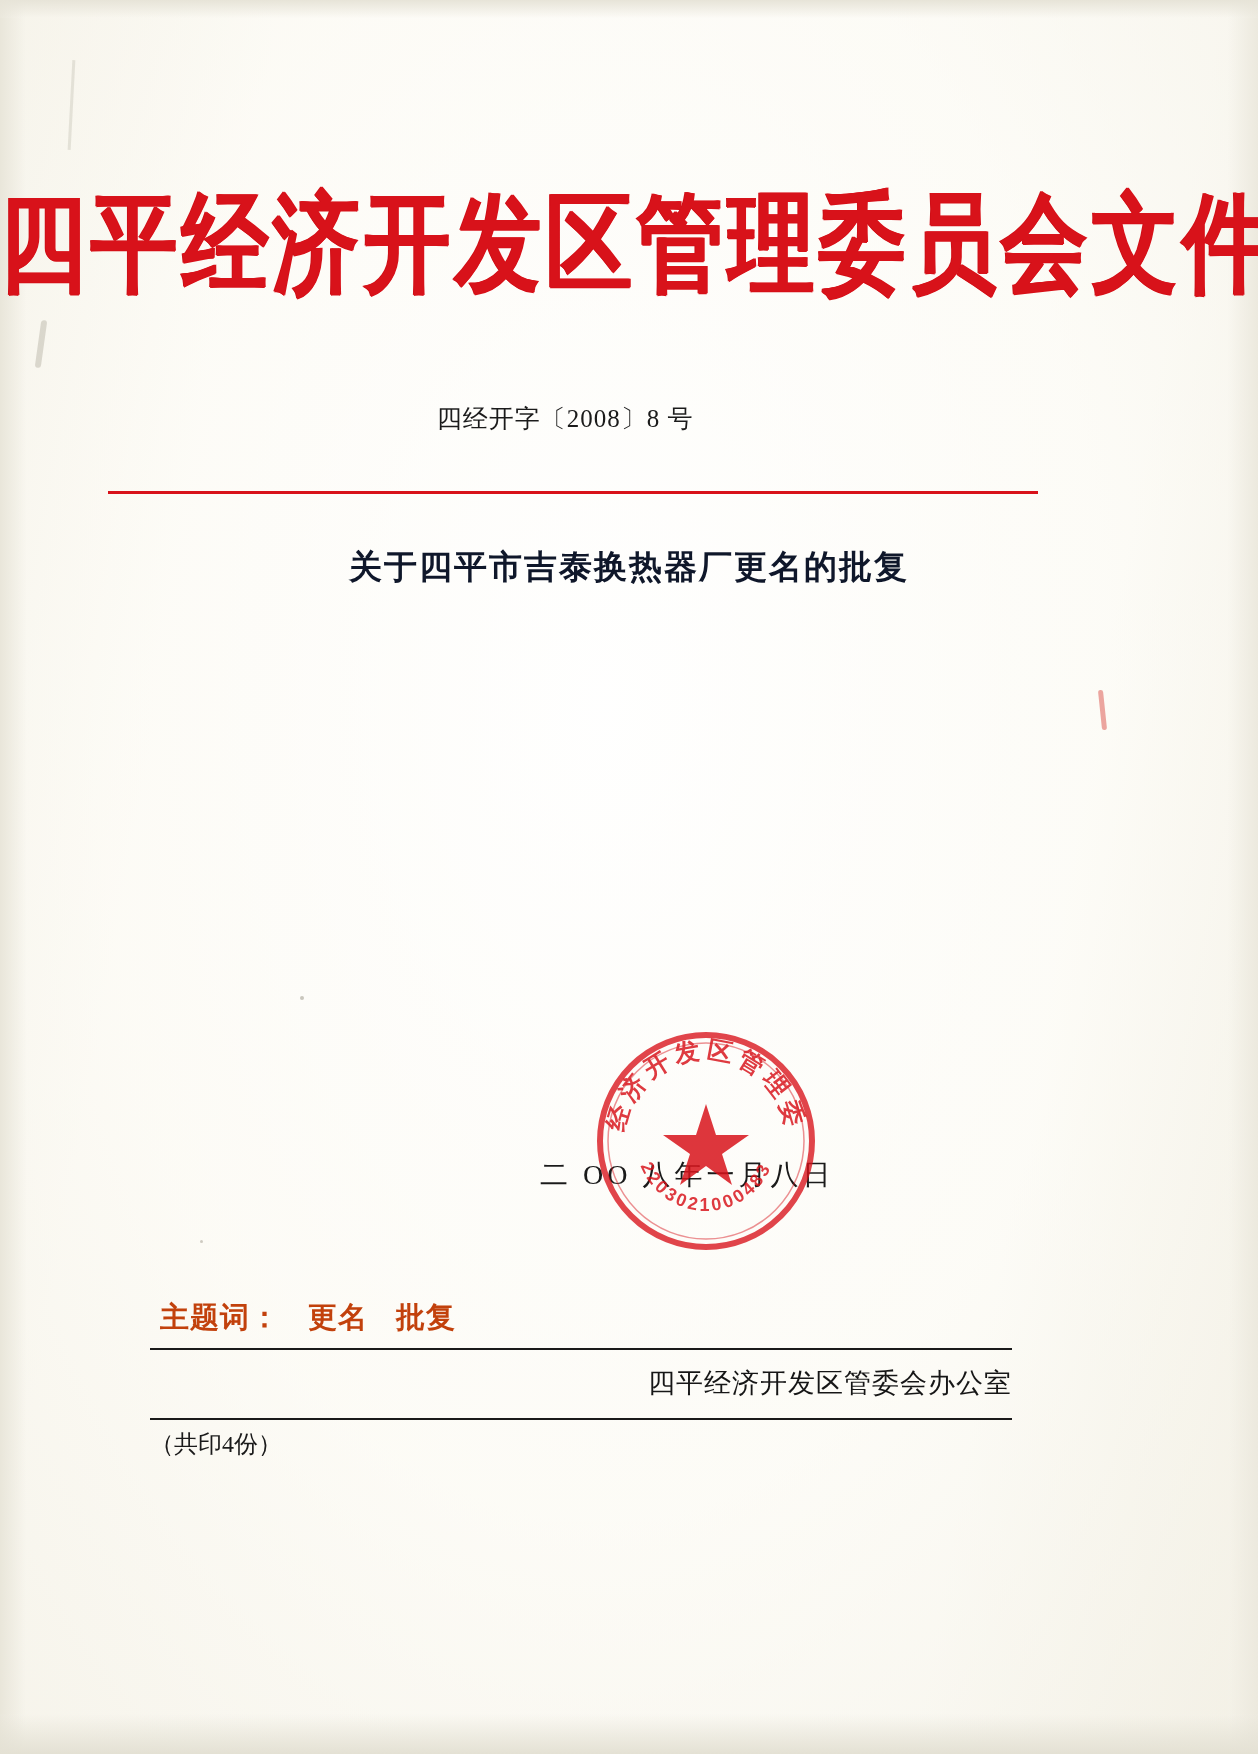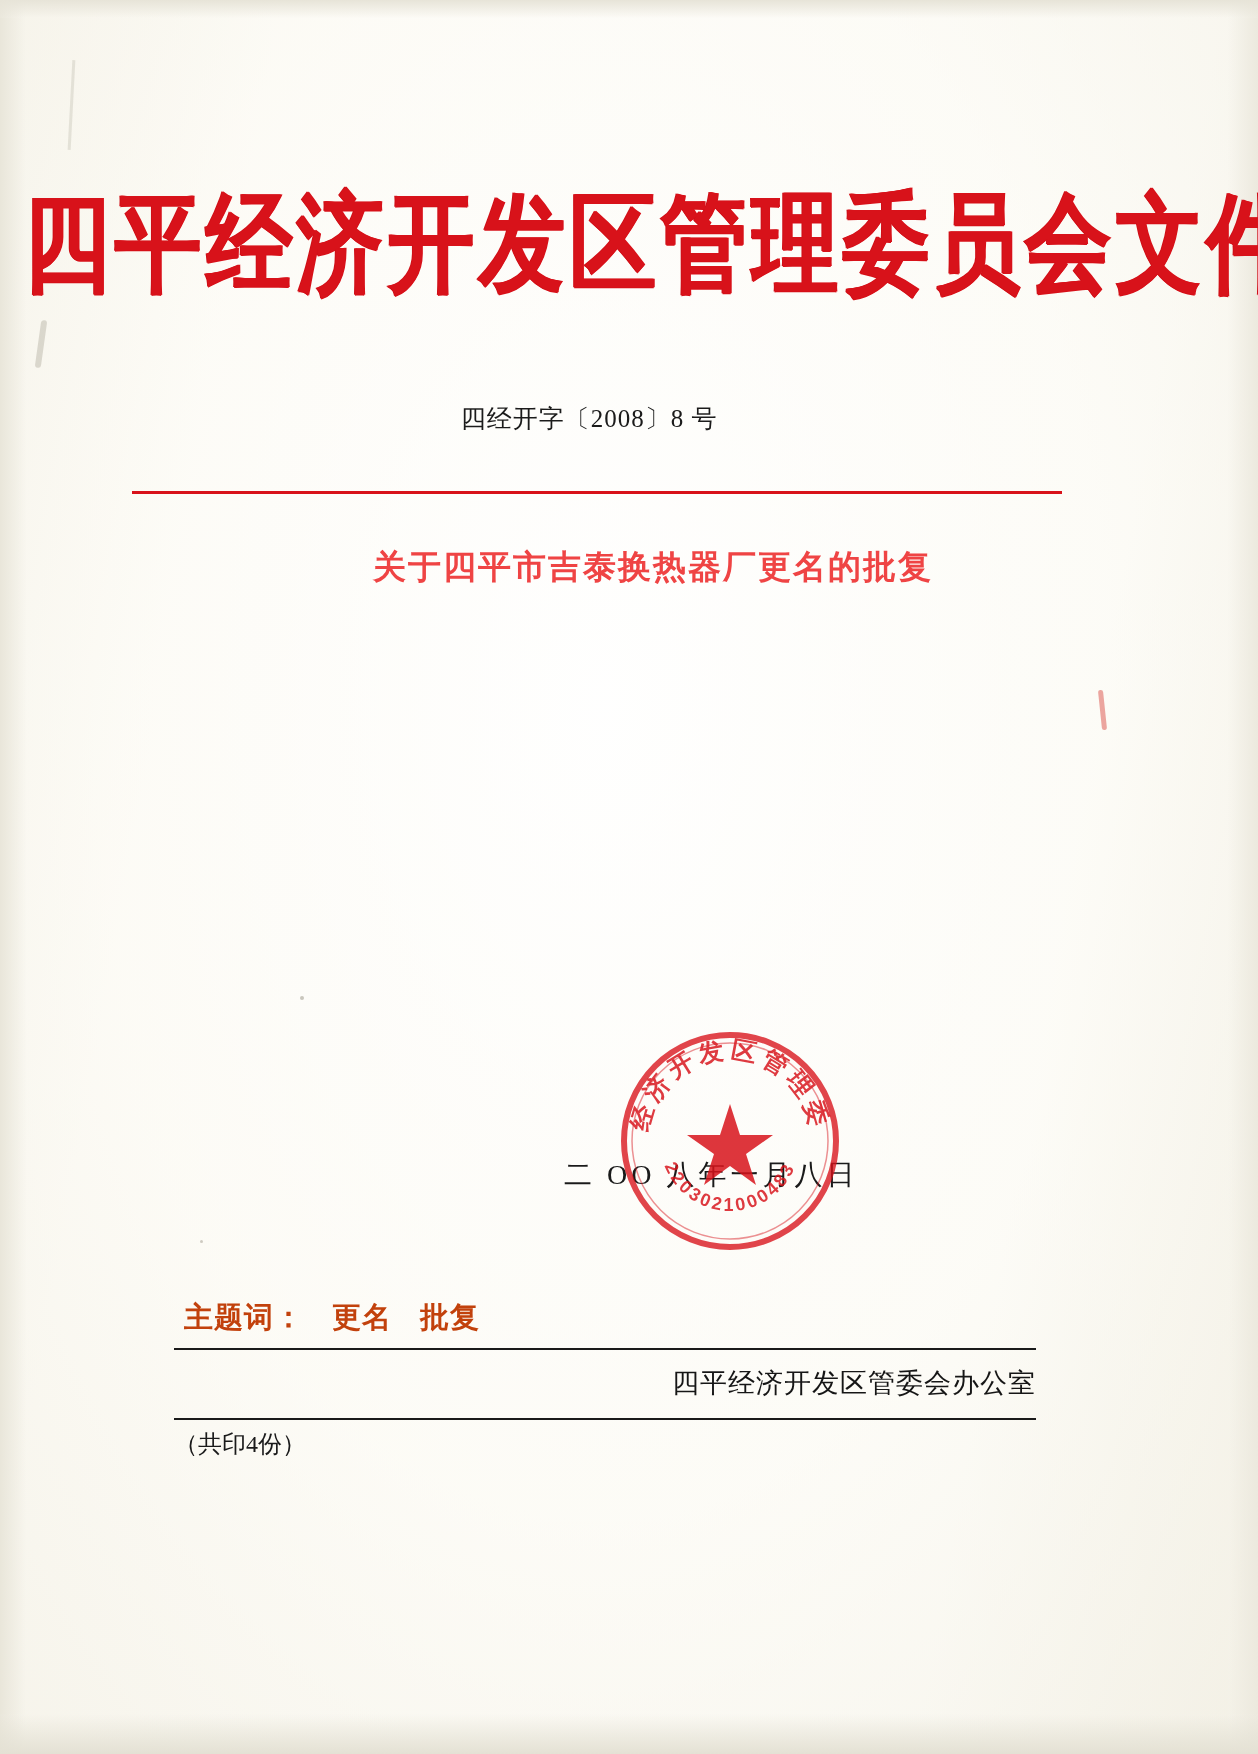--- a/index.html
+++ b/index.html
@@ -53,21 +53,20 @@
     position: absolute;
     left: 0; right: 0; bottom: 0;
     height: 40px;
     background: linear-gradient(0deg, #e4e1d4 0%, rgba(250,248,242,0.05) 100%);
     pointer-events: none;
   }
 
   .content {
     position: absolute;
     inset: 0;
-    margin-left: 24px;
   }
 
   
   .masthead {
     position: absolute;
     top: 186px;
     left: 0;
     width: 1258px;
     text-align: center;
   }
@@ -114,21 +113,21 @@
   .doc-title {
     position: absolute;
     top: 545px;
     left: 0;
     width: 1258px;
     text-align: center;
     font-family: "Liberation Sans", "DejaVu Sans", sans-serif;
     font-weight: 700;
     font-size: 33px;
     letter-spacing: 2px;
-    color: #ef4444;
+    color: #0f172a;
   }
 
   
   .body-block {
     position: absolute;
     top: 636px;
     left: 118px;
     width: 920px;
     font-size: 28.5px;
     line-height: 56px;

